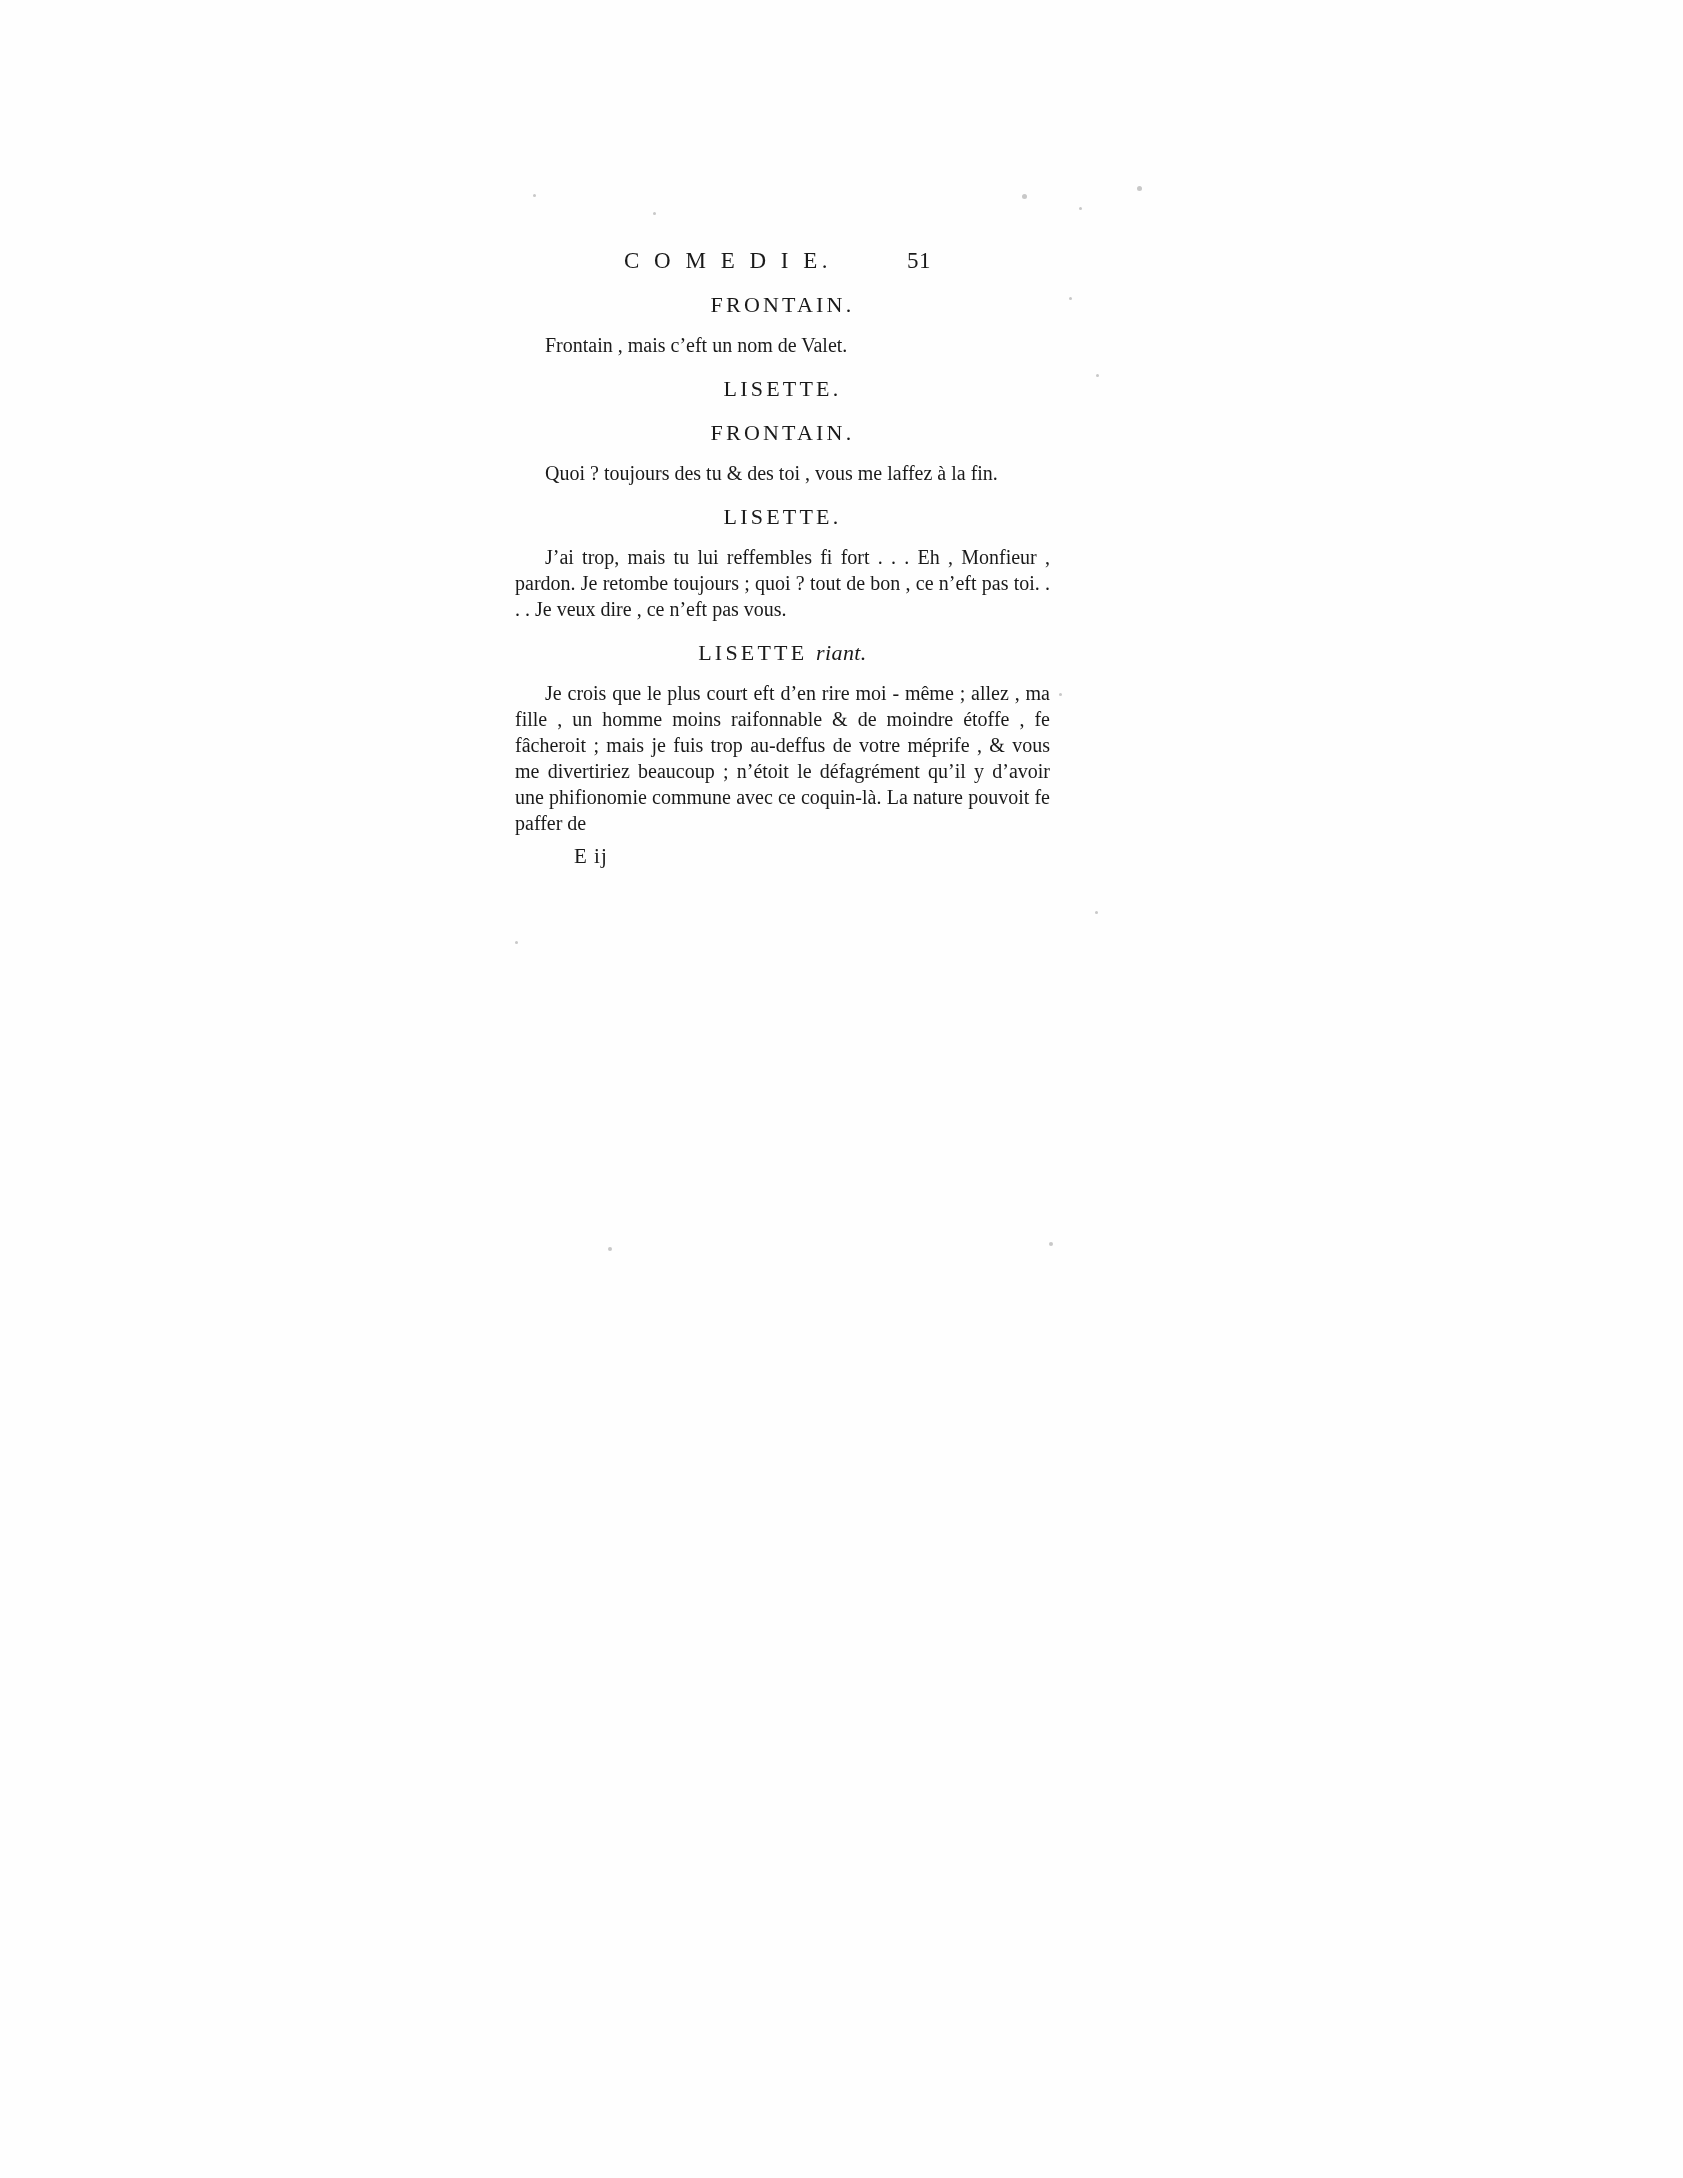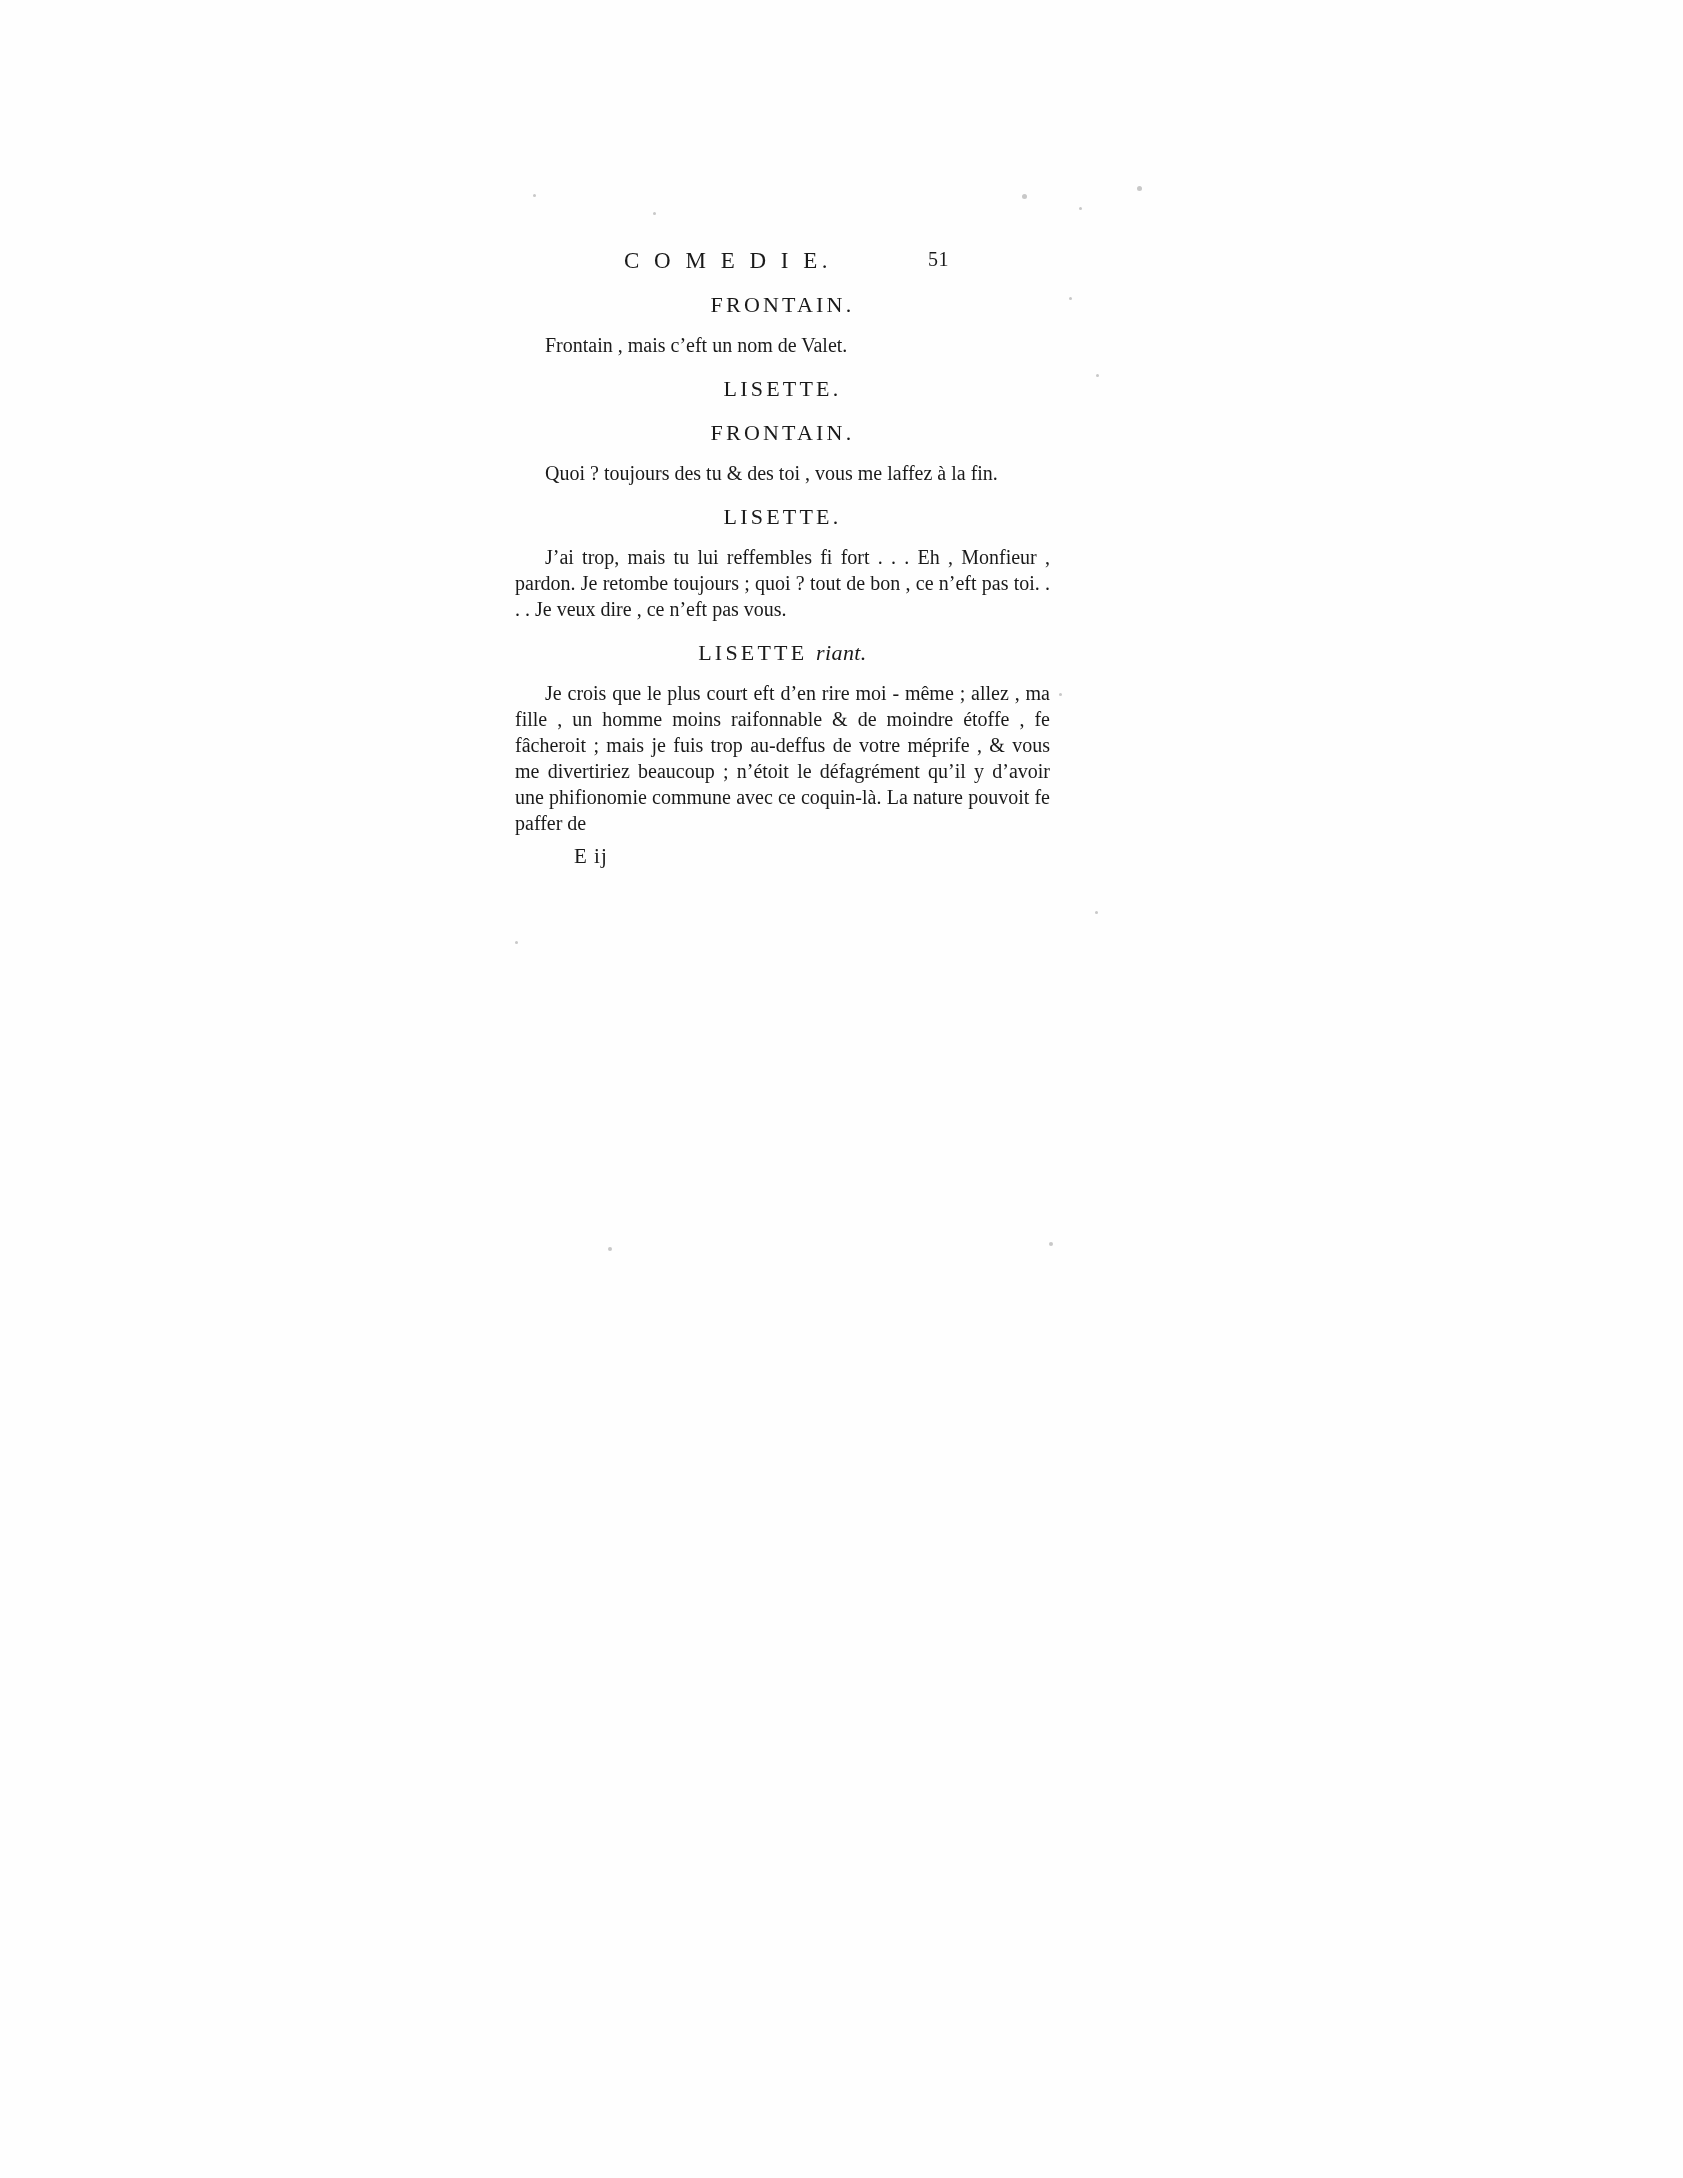--- a/index.html
+++ b/index.html
@@ -30,34 +30,34 @@
   .text-column {
     position: absolute;
     left: 515px;
     top: 248px;
     width: 535px;
   }
 
   
   .head-line {
     display: flex;
-    align-items: flex-start;
+    align-items: flex-end;
     justify-content: flex-start;
     padding-left: 109px;
     margin-bottom: 2px;
   }
   .head-title {
     font-size: 23px;
     letter-spacing: 4.5px;
     font-family: "Liberation Serif", serif;
     white-space: nowrap;
   }
   .head-folio {
-    margin-left: 96px;
-    font-size: 20px;
+    margin-left: 75px;
+    font-size: 23px;
     letter-spacing: 0.5px;
   }
 
   .para {
     font-size: 20px;
     line-height: 1.30;
     text-align: justify;
     text-justify: inter-word;
     margin: 0;
   }

